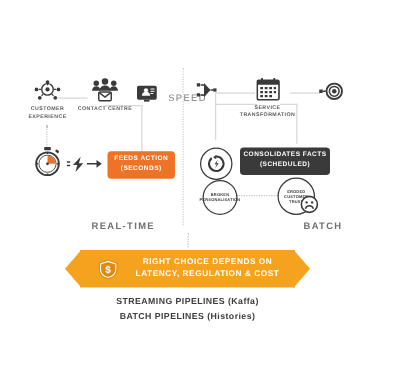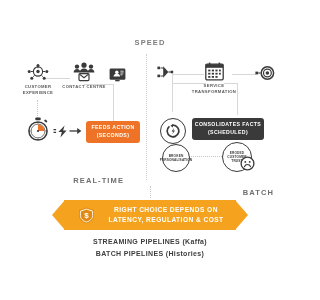--- a/index.html
+++ b/index.html
@@ -7,21 +7,21 @@
     width:300px;height:300px;
     background:#ffffff;
     font-family:"Liberation Sans", sans-serif;
     overflow:hidden;
     position:relative;
   }
   #root{position:relative;width:300px;height:300px;background:#fff;}
 
   .hdr{position:absolute;top:38px;width:100%;display:flex;justify-content:center;gap:14px;}
   .hdr span{
-    font-size:7.5px;letter-spacing:1.1px;color:#7d7d7d;font-weight:700;
+    font-size:7.5px;letter-spacing:1.1px;color:#7d7d7d;font-weight:400;margin-top:36px;
   }
 
   .divider{
     position:absolute;left:146px;top:54px;width:0;height:126px;
     border-left:1px dotted #cfcfcf;
   }
 
   
   .node{position:absolute;display:flex;flex-direction:column;align-items:center;}
   .cap{
@@ -255,21 +255,21 @@
 CUSTOMER
 TRUST</div>
   </div>
   <svg style="position:absolute;left:240px;top:156px;" width="15" height="15" viewBox="0 0 15 15">
     <circle cx="7.5" cy="7.5" r="6.4" fill="#fff" stroke="#3a3a3a" stroke-width="1.3"></circle>
     <circle cx="5.3" cy="5.9" r="0.95" fill="#3a3a3a"></circle>
     <circle cx="9.7" cy="5.9" r="0.95" fill="#3a3a3a"></circle>
     <path d="M4.5 10.6a3.2 3.2 0 0 1 6 0" fill="none" stroke="#3a3a3a" stroke-width="1.2" stroke-linecap="round"></path>
   </svg>
 
-  <div class="sect" style="left:170px;top:176px;width:104px;margin-top:12px;">BATCH</div>
+  <div class="sect" style="left:170px;top:176px;width:104px;">BATCH</div>
 
   <div class="vdot" style="left:150px;top:186px;height:12px;"></div>
 
   <div class="banner-wrap">
     <div class="arrow-l"></div>
     <div class="banner-body"></div>
     <div class="arrow-r"></div>
     <svg class="shield" width="17" height="17" viewBox="0 0 17 17">
       <path d="M8.5 0.6 L16 3.1 v5.4c0 4.1-3.3 6.9-7.5 7.9C4.3 15.4 1 12.6 1 8.5V3.1Z" fill="#e08a12"></path>
       <path d="M8.5 2.1 L14.6 4.1 v4.4c0 3.3-2.7 5.6-6.1 6.5C5.1 14.1 2.4 11.8 2.4 8.5V4.1Z" fill="none" stroke="#fff" stroke-width="0.9"></path>

